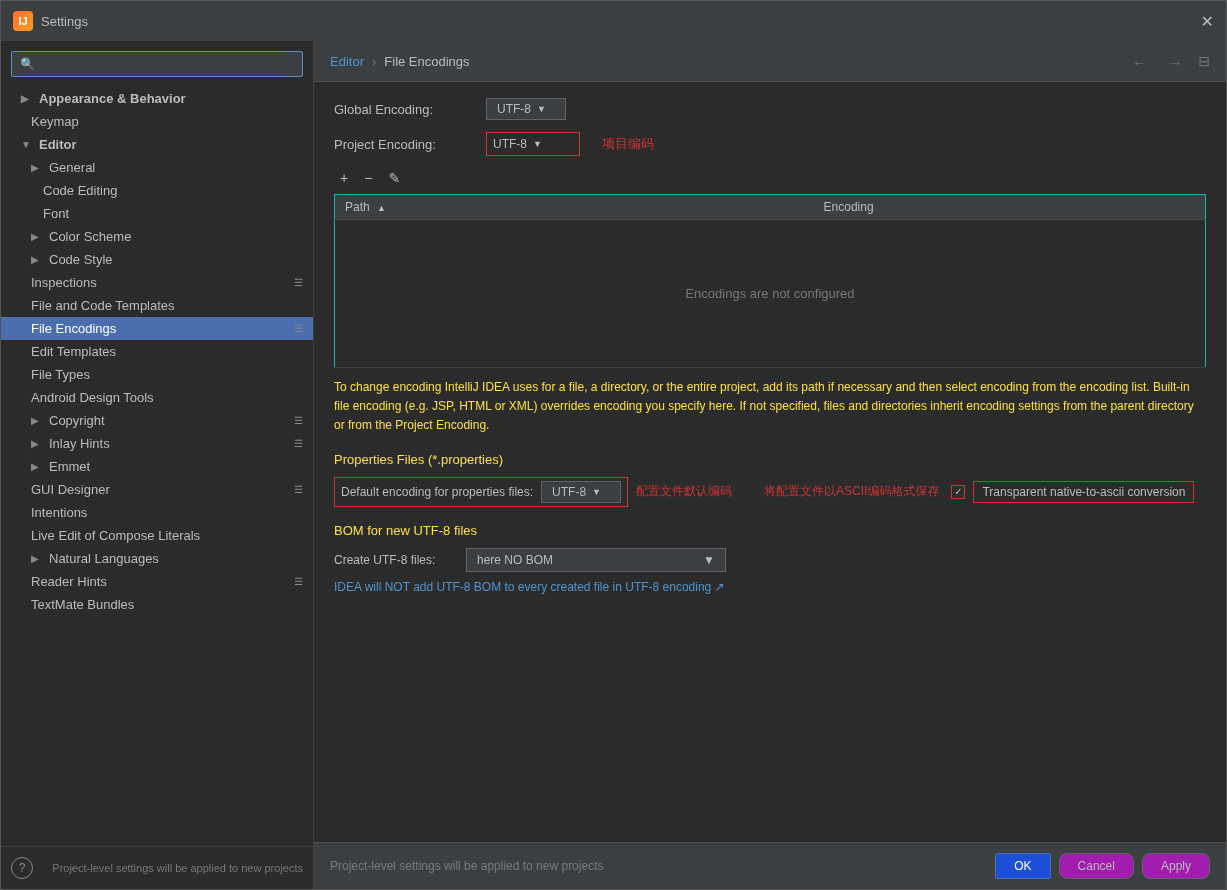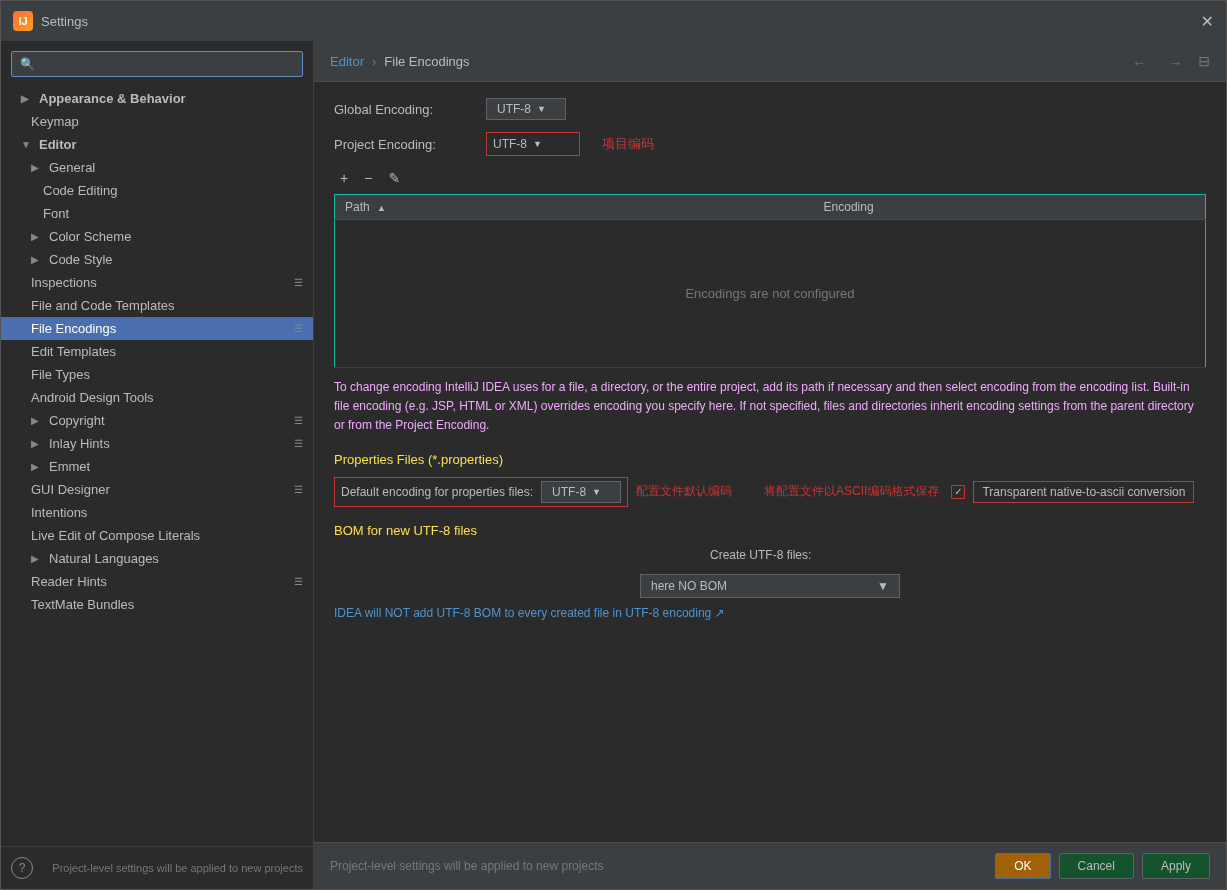--- a/index.html
+++ b/index.html
@@ -72,48 +72,48 @@
     .encoding-table { width: 100%; border-collapse: collapse; border: 1px solid #14b8a6; margin-bottom: 10px; }
     .encoding-table th { background: #3c3f41; color: #bbbbbb; text-align: left; padding: 5px 10px; border-bottom: 1px solid #4a4a4a; font-weight: normal; font-size: 12px; }
     .encoding-table td { padding: 6px 10px; border-bottom: 1px solid #3c3f41; font-size: 12px; }
     .col-path { width: 55%; }
     .col-encoding { width: 45%; }
     .sort-arrow { font-size: 9px; margin-left: 4px; }
 
     .empty-table-msg { text-align: center; color: #777; padding: 60px 0; font-size: 13px; }
 
     
-    .info-text { font-size: 12px; color: #f0abfc; line-height: 1.6; margin: 10px 0 16px 0; }
+    .info-text { font-size: 12px; color: #fde047; line-height: 1.6; margin: 10px 0 16px 0; }
 
     
     .section-title { color: #fde047; font-size: 13px; margin-bottom: 10px; }
 
     .properties-grid { display: flex; flex-direction: column; gap: 10px; }
     .prop-row { display: flex; align-items: center; gap: 12px; }
     .prop-label { color: #bbbbbb; font-size: 12px; }
     .prop-box { border: 1px solid #cc3333; padding: 3px 6px; display: flex; align-items: center; gap: 8px; }
     .chinese-annotation { color: #cc3333; font-size: 12px; }
     .check-box { border: 1px solid #cc3333; width: 14px; height: 14px; display: flex; align-items: center; justify-content: center; font-size: 10px; color: #bbbbbb; flex-shrink: 0; }
     .check-label { color: #bbbbbb; font-size: 12px; border: 1px solid #cc3333; padding: 3px 8px; }
 
     
     .bom-section { margin-top: 16px; }
-    .bom-row { display: flex; align-items: center; gap: 12px; margin-top: 8px; flex-direction: column; }
+    .bom-row { display: flex; align-items: center; gap: 12px; margin-top: 8px; }
     .bom-label { color: #bbbbbb; font-size: 12px; min-width: 120px; }
     .bom-dropdown { background: #3c3f41; border: 1px solid #5f6368; color: #bbbbbb; padding: 4px 10px; font-size: 12px; cursor: pointer; display: flex; align-items: center; justify-content: space-between; min-width: 260px; }
     .bom-note { font-size: 12px; color: #777; margin-top: 8px; }
     .bom-note span { color: #4e94ce; }
 
     
     .dialog-footer { background: #3c3f41; border-top: 1px solid #4a4a4a; padding: 10px 16px; display: flex; align-items: center; justify-content: space-between; flex-shrink: 0; }
     .footer-hint { color: #777; font-size: 12px; }
     .footer-buttons { display: flex; gap: 8px; }
     .btn { padding: 5px 18px; font-size: 12px; cursor: pointer; border: 1px solid #5f6368; border-radius: 2px; }
-    .btn-primary { background: #a16207; color: #ffffff; border-color: #4b6eaf; }
-    .btn-default { background: #14532d; color: #bbbbbb; }
+    .btn-primary { background: #1d4ed8; color: #ffffff; border-color: #4b6eaf; }
+    .btn-default { background: #a21caf; color: #bbbbbb; border-radius: 8px; }
   </style>
 </head>
 <body>
 
 <div class="window">
 
   <div class="title-bar">
     <div class="title-bar-left">
       <div class="app-icon">IJ</div>
       <span class="title-text">Settings</span>

